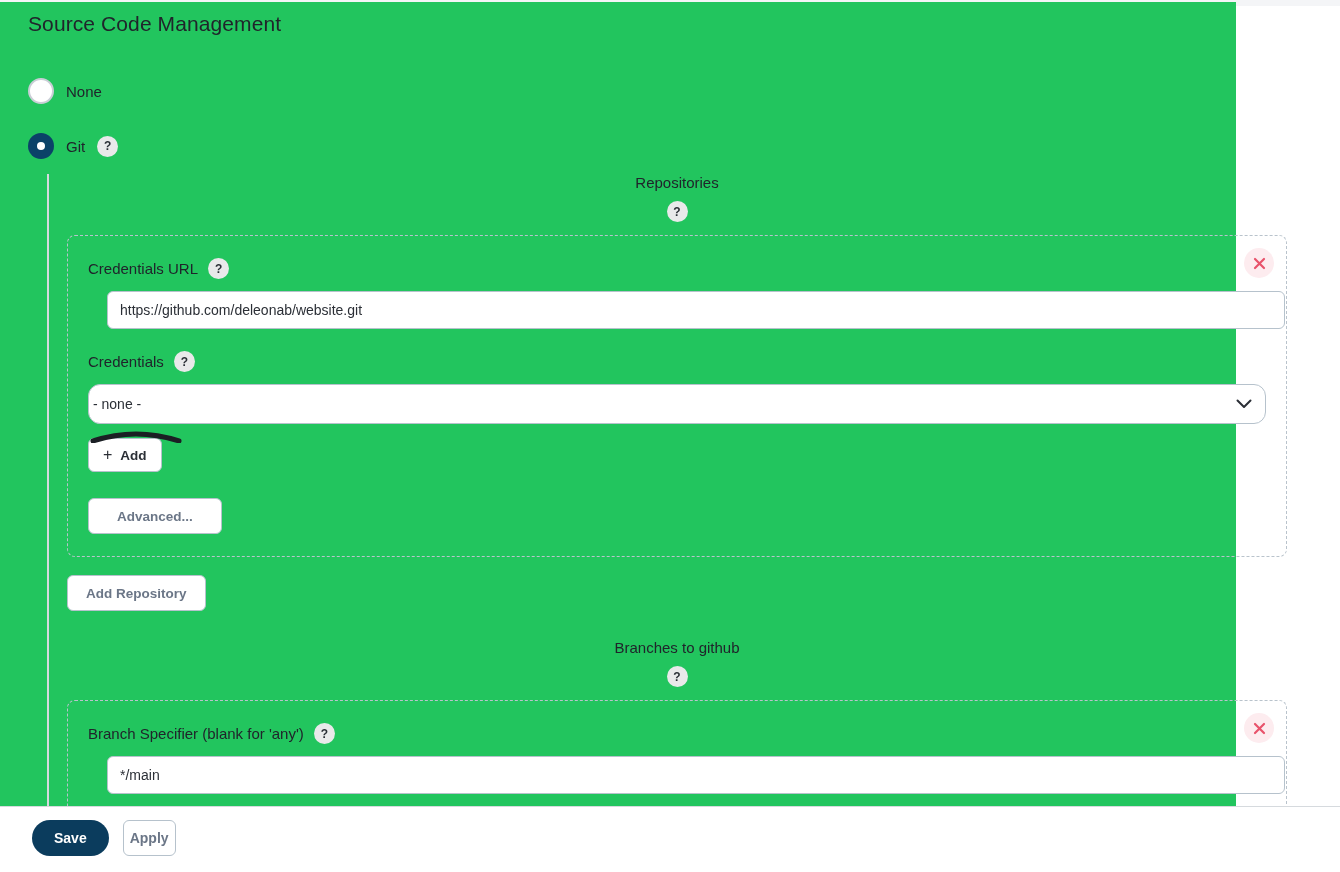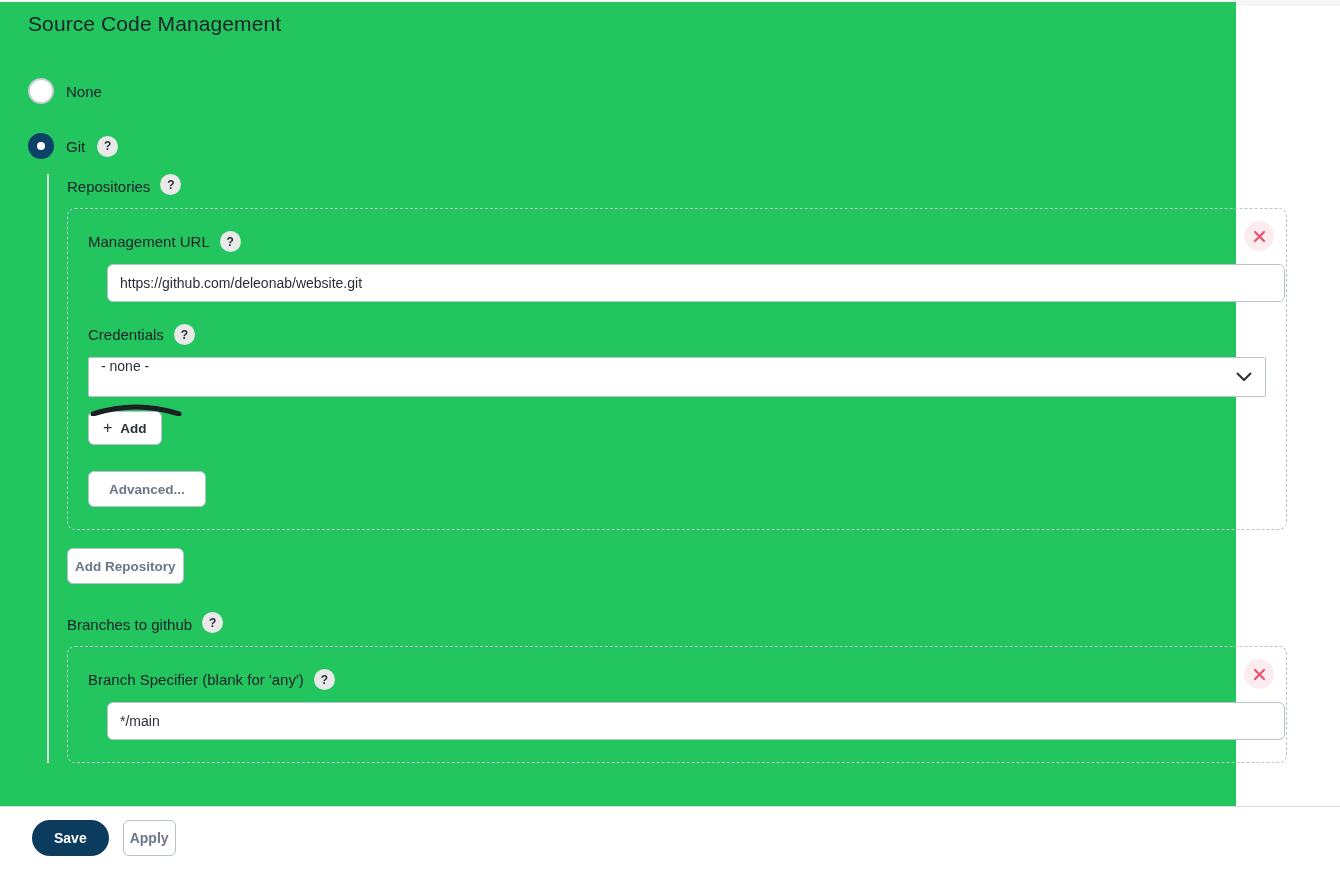--- a/index.html
+++ b/index.html
@@ -103,24 +103,25 @@
     left: 47px;
     top: 172px;
     width: 1240px;
     border-left: 2px solid #d6dade;
     padding-left: 18px;
     box-sizing: border-box;
   }
 
   .section-label {
     display: flex;
-    align-items: flex-end;
+    align-items: center;
     gap: 10px;
     font-size: 15px;
     color: #20242b;
+    flex-direction: column;
   }
 
   .dashed-box {
     border: 1px dashed #b9c3cc;
     border-radius: 8px;
     padding: 22px 20px 22px 20px;
     box-sizing: border-box;
     position: relative;
     margin-top: 13px;
   }
@@ -149,27 +150,28 @@
     outline: none;
     margin-left: 19px;
   }
 
   .select-wrap {
     position: relative;
     width: 100%;
   }
   .select-box {
     display: flex;
+    align-items: center;
     width: 100%;
     height: 40px;
     box-sizing: border-box;
     border: 1px solid #b6c2cc;
-    border-radius: 2px;
-    background: #ffffff;
-    padding: 0 12px;
+    border-radius: 12px;
+    background: #ffffff;
+    padding: 0 4px;
     font-size: 14px;
     color: #2b2f36;
     cursor: pointer;
   }
   .chevron {
     position: absolute;
     right: 14px;
     top: 50%;
     transform: translateY(-50%);
     pointer-events: none;
@@ -210,24 +212,24 @@
     line-height: 1;
   }
   .arc {
     position: absolute;
     left: 2px;
     top: -9px;
     pointer-events: none;
   }
 
   .advanced-wrap { margin-top: 26px; }
-  .advanced-btn { height: 36px; padding: 0 20px; }
+  .advanced-btn { height: 36px; padding: 0 28px; }
 
   .add-repo-wrap { margin-top: 18px; }
-  .add-repo-btn { height: 36px; padding: 0 7px; }
+  .add-repo-btn { height: 36px; padding: 0 18px; }
 
   .branches-label { margin-top: 28px; }
 
   
   .x-btn {
     position: absolute;
     width: 30px;
     height: 30px;
     border-radius: 50%;
     background: #fdecef;
@@ -310,21 +312,21 @@
 
     <div class="dashed-box">
 
       <button class="x-btn" style="right:12px; top:12px;">
         <svg width="13" height="13" viewBox="0 0 13 13" aria-hidden="true">
           <path d="M2 2 L11 11 M11 2 L2 11" stroke="#e8536b" stroke-width="2.2" stroke-linecap="round" fill="none"></path>
         </svg>
       </button>
 
       <div class="field-label">
-        <span>Management URL</span>
+        <span>Credentials URL</span>
         <span class="help">?</span>
       </div>
 
       <input class="text-input" type="text" value="https://github.com/deleonab/website.git" style="">
 
       <div class="field-label" style="margin-top:22px;">
         <span>Credentials</span>
         <span class="help">?</span>
       </div>
 

